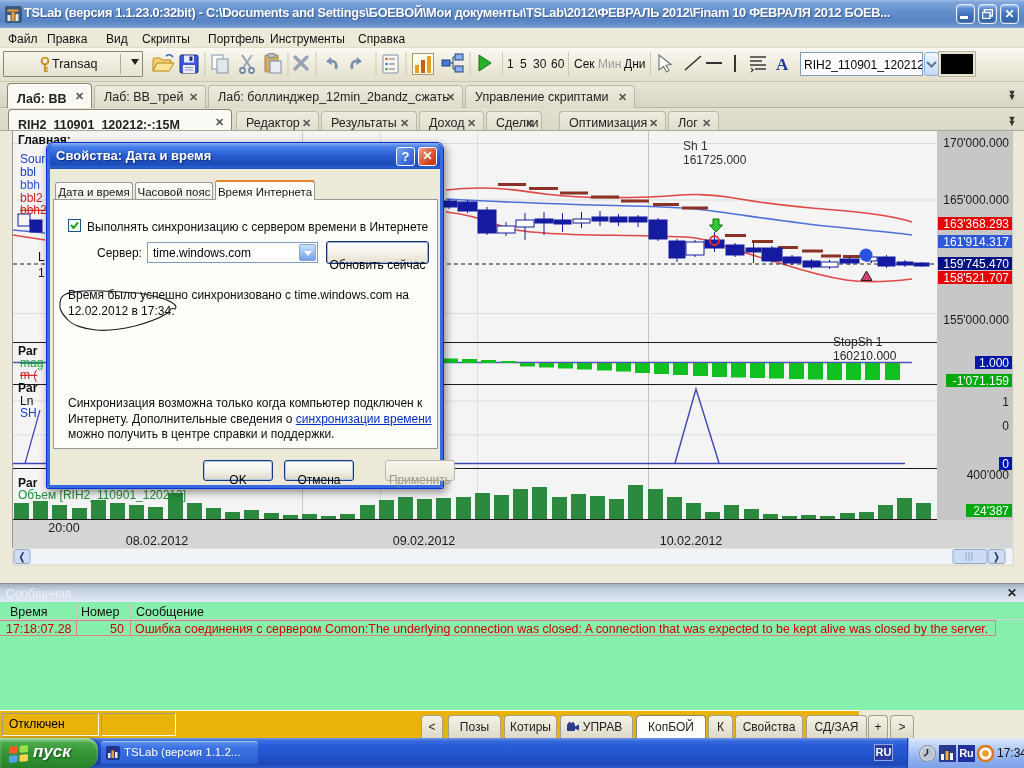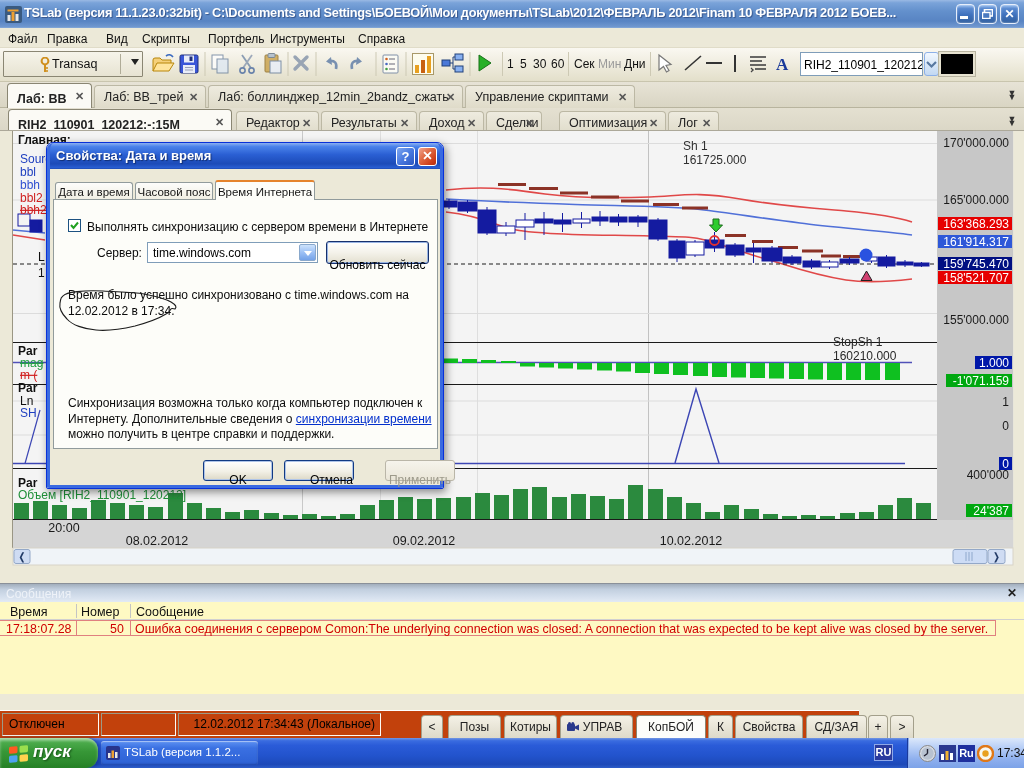--- a/index.html
+++ b/index.html
@@ -74,28 +74,28 @@
   background:linear-gradient(180deg,#ffffff 0%,#f2f0e6 55%,#dcd8c6 100%);
   font-size:12px; text-align:center; padding-top:12px; color:#000; }
 .dlgbtn.dis { border-color:#bab6a8; box-shadow:none; color:#9d9a8b;
   background:linear-gradient(180deg,#f6f4ec,#eae6d8); }
 
 #msghdr { left:0; top:583px; width:1024px; height:19px;
   background:linear-gradient(180deg,#a2aebc 0%,#c2cfdf 30%,#d2ddeb 65%,#e2eaf4 100%);
   border-top:1px solid #8a9099; }
 #msghdr .t { position:absolute; left:6px; top:3px; font-size:12px; color:#eef2f8; }
 #msghdr .x { position:absolute; right:7px; top:2px; font-size:12px; color:#222; font-weight:bold;}
-#msgbody { left:0; top:602px; width:1024px; height:92px; background:#fef9c3; }
+#msgbody { left:0; top:602px; width:1024px; height:108px; background:#86efac; }
 .mh { position:absolute; top:3px; font-size:12.5px; color:#111; }
 .msep { position:absolute; top:2px; width:1px; height:14px; background:#c4c4c4; }
 #redrow { position:absolute; left:0; top:18px; width:996px; height:16px;
   border-top:1px solid #e08080; border-bottom:1px solid #e08080; color:#d00000; font-size:12.4px; }
 #redrow i { position:absolute; top:0; width:1px; height:100%; background:#e08080; font-style:normal;}
 
-#statusbar { left:0; top:710px; width:859px; height:28px; background:#c2410c; border-top:1px solid #fff; }
+#statusbar { left:0; top:710px; width:859px; height:28px; background:#eab308; border-top:1px solid #fff; }
 .spanel { position:absolute; top:2px; height:23px; border:1px solid; border-color:#9d9a87 #fcfbf6 #fcfbf6 #9d9a87; }
 .stab { position:absolute; top:4px; height:24px; border:1px solid #a39f8b; border-bottom:none; border-radius:4px 4px 0 0;
   background:linear-gradient(180deg,#f4f1e6,#ddd9c8); font-size:12px; color:#222; text-align:center; padding-top:4px;}
 .stab.act { background:#fdfdfa; border-color:#8a8673; font-weight:normal;}
 
 #taskbar { left:0; top:738px; width:1024px; height:30px;
   background:linear-gradient(180deg,#7396e2 0%,#3a6ce0 9%,#2a5bd8 25%,#2253cc 60%,#1d49b8 88%,#2d5dc8 100%); }
 #startbtn { position:absolute; left:0; top:0; width:98px; height:30px; border-radius:0 12px 12px 0;
   background:linear-gradient(180deg,#7ec87e 0%,#4aaa4a 16%,#379737 45%,#2d8a2d 80%,#248024 100%);
   box-shadow:inset 0 2px 3px rgba(255,255,255,.4), 2px 0 4px rgba(0,20,80,.4); }
@@ -112,21 +112,21 @@
 </style></head>
 <body>
 <div id="titlebar" class="abs">
 <svg class="abs" style="left:5px;top:6px" width="17" height="17">
       <rect x="0" y="0" width="17" height="17" rx="2" fill="#3a5a80"></rect>
       <rect x="2.5" y="9" width="3" height="6" fill="#e8e8e8"></rect>
       <rect x="6.5" y="6" width="3" height="9" fill="#f0a030"></rect>
       <rect x="10.5" y="8" width="3" height="7" fill="#e8e8e8"></rect>
       <rect x="2.5" y="3.5" width="11" height="2" fill="#f0a030"></rect>
     </svg>
-<div class="txt">TSLab (версия 11.1.23.0:32bit) - C:\Documents and Settings\БОЕВОЙ\Мои документы\TSLab\2012\ФЕВРАЛЬ 2012\Finam 10 ФЕВРАЛЯ 2012 БОЕВ...</div>
+<div class="txt">TSLab (версия 1.1.23.0:32bit) - C:\Documents and Settings\БОЕВОЙ\Мои документы\TSLab\2012\ФЕВРАЛЬ 2012\Finam 10 ФЕВРАЛЯ 2012 БОЕВ...</div>
 <div class="winbtn" style="left:956px;">
       <span style="position:absolute;left:3px;bottom:4px;width:8px;height:3px;background:#fff"></span>
     </div>
 <div class="winbtn" style="left:978px;"><svg width="11" height="10" style="margin-top:4px">
         <rect x="2.5" y="0.5" width="8" height="6.5" fill="none" stroke="#fff" stroke-width="1.6"></rect>
         <rect x="0.5" y="3.5" width="7.5" height="6" fill="#4a7ac0" stroke="#fff" stroke-width="1.4"></rect>
       </svg></div>
 <div class="winbtn" style="left:1000px;">✕</div>
 </div>
 <div id="menubar" class="abs">
@@ -528,21 +528,21 @@
         <span class="b"></span>
       </div>
 <div id="updbtn">Обновить сейчас</div>
 <div class="dtxt" style="left:14px;top:88px;white-space:nowrap;line-height:15.5px">Время было успешно синхронизовано с time.windows.com на<br>12.02.2012 в 17:34.</div>
 <svg style="position:absolute;left:0px;top:0px" width="220" height="150">
         <path d="M9 96 C12 92 30 90 49 91 C62 92 78 92 90 94 C100 96 112 99 117 102 C122 105 123 107 121 109 C114 107 118 112 112 114 C104 119 92 123 81 126 C68 129 52 131 42 130 C30 129 18 125 13 119 C8 114 5 108 6 103 C7 99 6 98 9 96" fill="none" stroke="#1c1c1c" stroke-width="1.1"></path>
       </svg>
 <div class="dtxt" style="left:14px;top:196px;width:372px;line-height:15.5px;white-space:normal">Синхронизация возможна только когда компьютер подключен к Интернету. Дополнительные сведения о <span style="color:#0330cc;text-decoration:underline">синхронизации времени</span> можно получить в центре справки и поддержки.</div>
 </div>
 <div class="dlgbtn" style="left:156px;">OK</div>
-<div class="dlgbtn" style="left:237px;text-align:right;">Отмена</div>
+<div class="dlgbtn" style="left:237px;">Отмена</div>
 <div class="dlgbtn dis" style="left:318px;margin-left:20px;">Применить</div>
 </div>
 <div id="msghdr" class="abs">
     <span class="t">Сообщения</span>
     <span class="x">✕</span>
   </div>
 <div id="msgbody" class="abs">
 <span class="mh" style="left:10px">Время</span>
     <span class="mh" style="left:81px">Номер</span>
     <span class="mh" style="left:136px">Сообщение</span>
@@ -556,23 +556,20 @@
       <span style="position:absolute;left:6px;top:1px">17:18:07.28</span>
       <span style="position:absolute;left:110px;top:1px">50</span>
       <span style="position:absolute;left:135px;top:1px;white-space:nowrap">Ошибка соединения с сервером Comon:The underlying connection was closed: A connection that was expected to be kept alive was closed by the server.</span>
     </div>
 </div>
 <div id="statusbar" class="abs">
 <div class="spanel" style="left:2px;width:97px">
       <span style="position:absolute;left:6px;top:3px;font-size:12px">Отключен</span>
     </div>
 <div class="spanel" style="left:101px;width:75px"></div>
-<div class="spanel" style="left:178px;width:203px">
-      <span style="position:absolute;right:5px;top:3px;font-size:12px;white-space:nowrap">12.02.2012 17:34:43 (Локальное)</span>
-    </div>
 
 <div class="stab" style="left:421px;width:22px">&lt;</div>
 <div class="stab" style="left:448px;width:53px">Позы</div>
 <div class="stab" style="left:504px;width:53px">Котиры</div>
 <div class="stab" style="left:560px;width:73px"><svg width="13" height="11" style="position:absolute;left:6px;top:6px">
         <rect x="0" y="2" width="8" height="7" rx="1" fill="#2a3a8c"></rect>
         <path d="M8 4.5 L12 2.5 L12 8.5 L8 6.5 Z" fill="#2a3a8c"></path>
         <circle cx="2.5" cy="1.5" r="1.5" fill="#2a3a8c"></circle>
         <circle cx="5.8" cy="1.5" r="1.5" fill="#2a3a8c"></circle>
       </svg><span style="margin-left:12px">УПРАВ</span></div>

